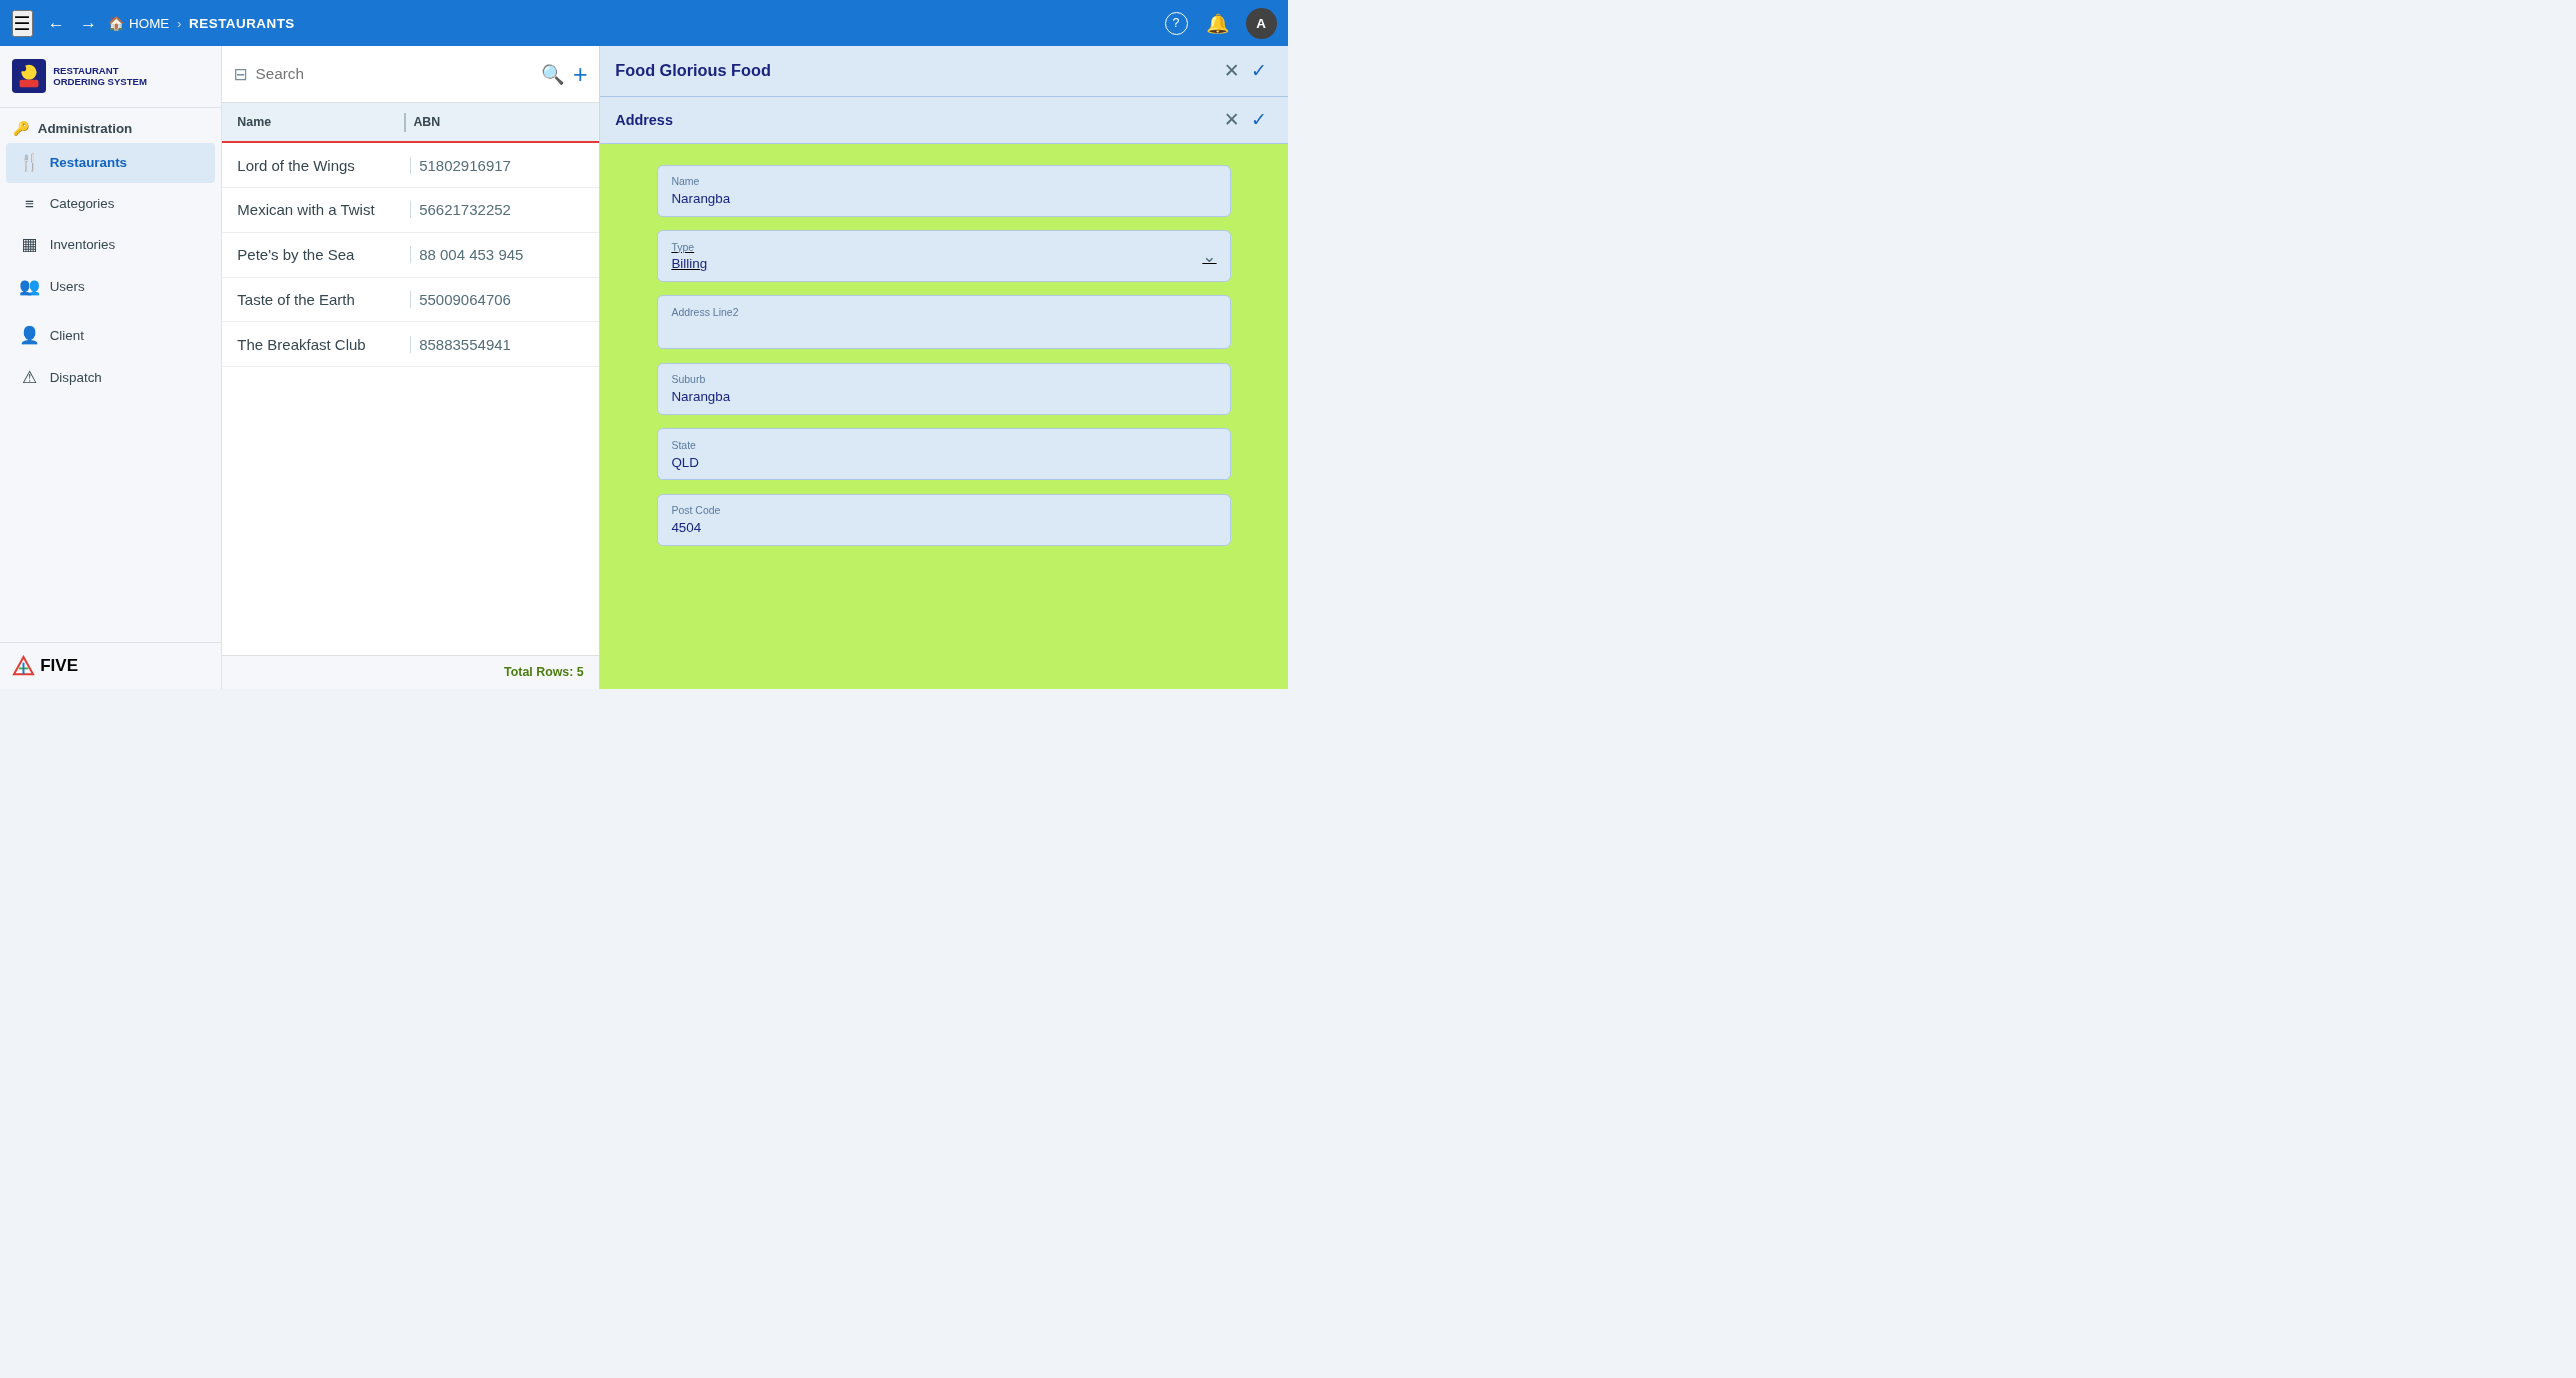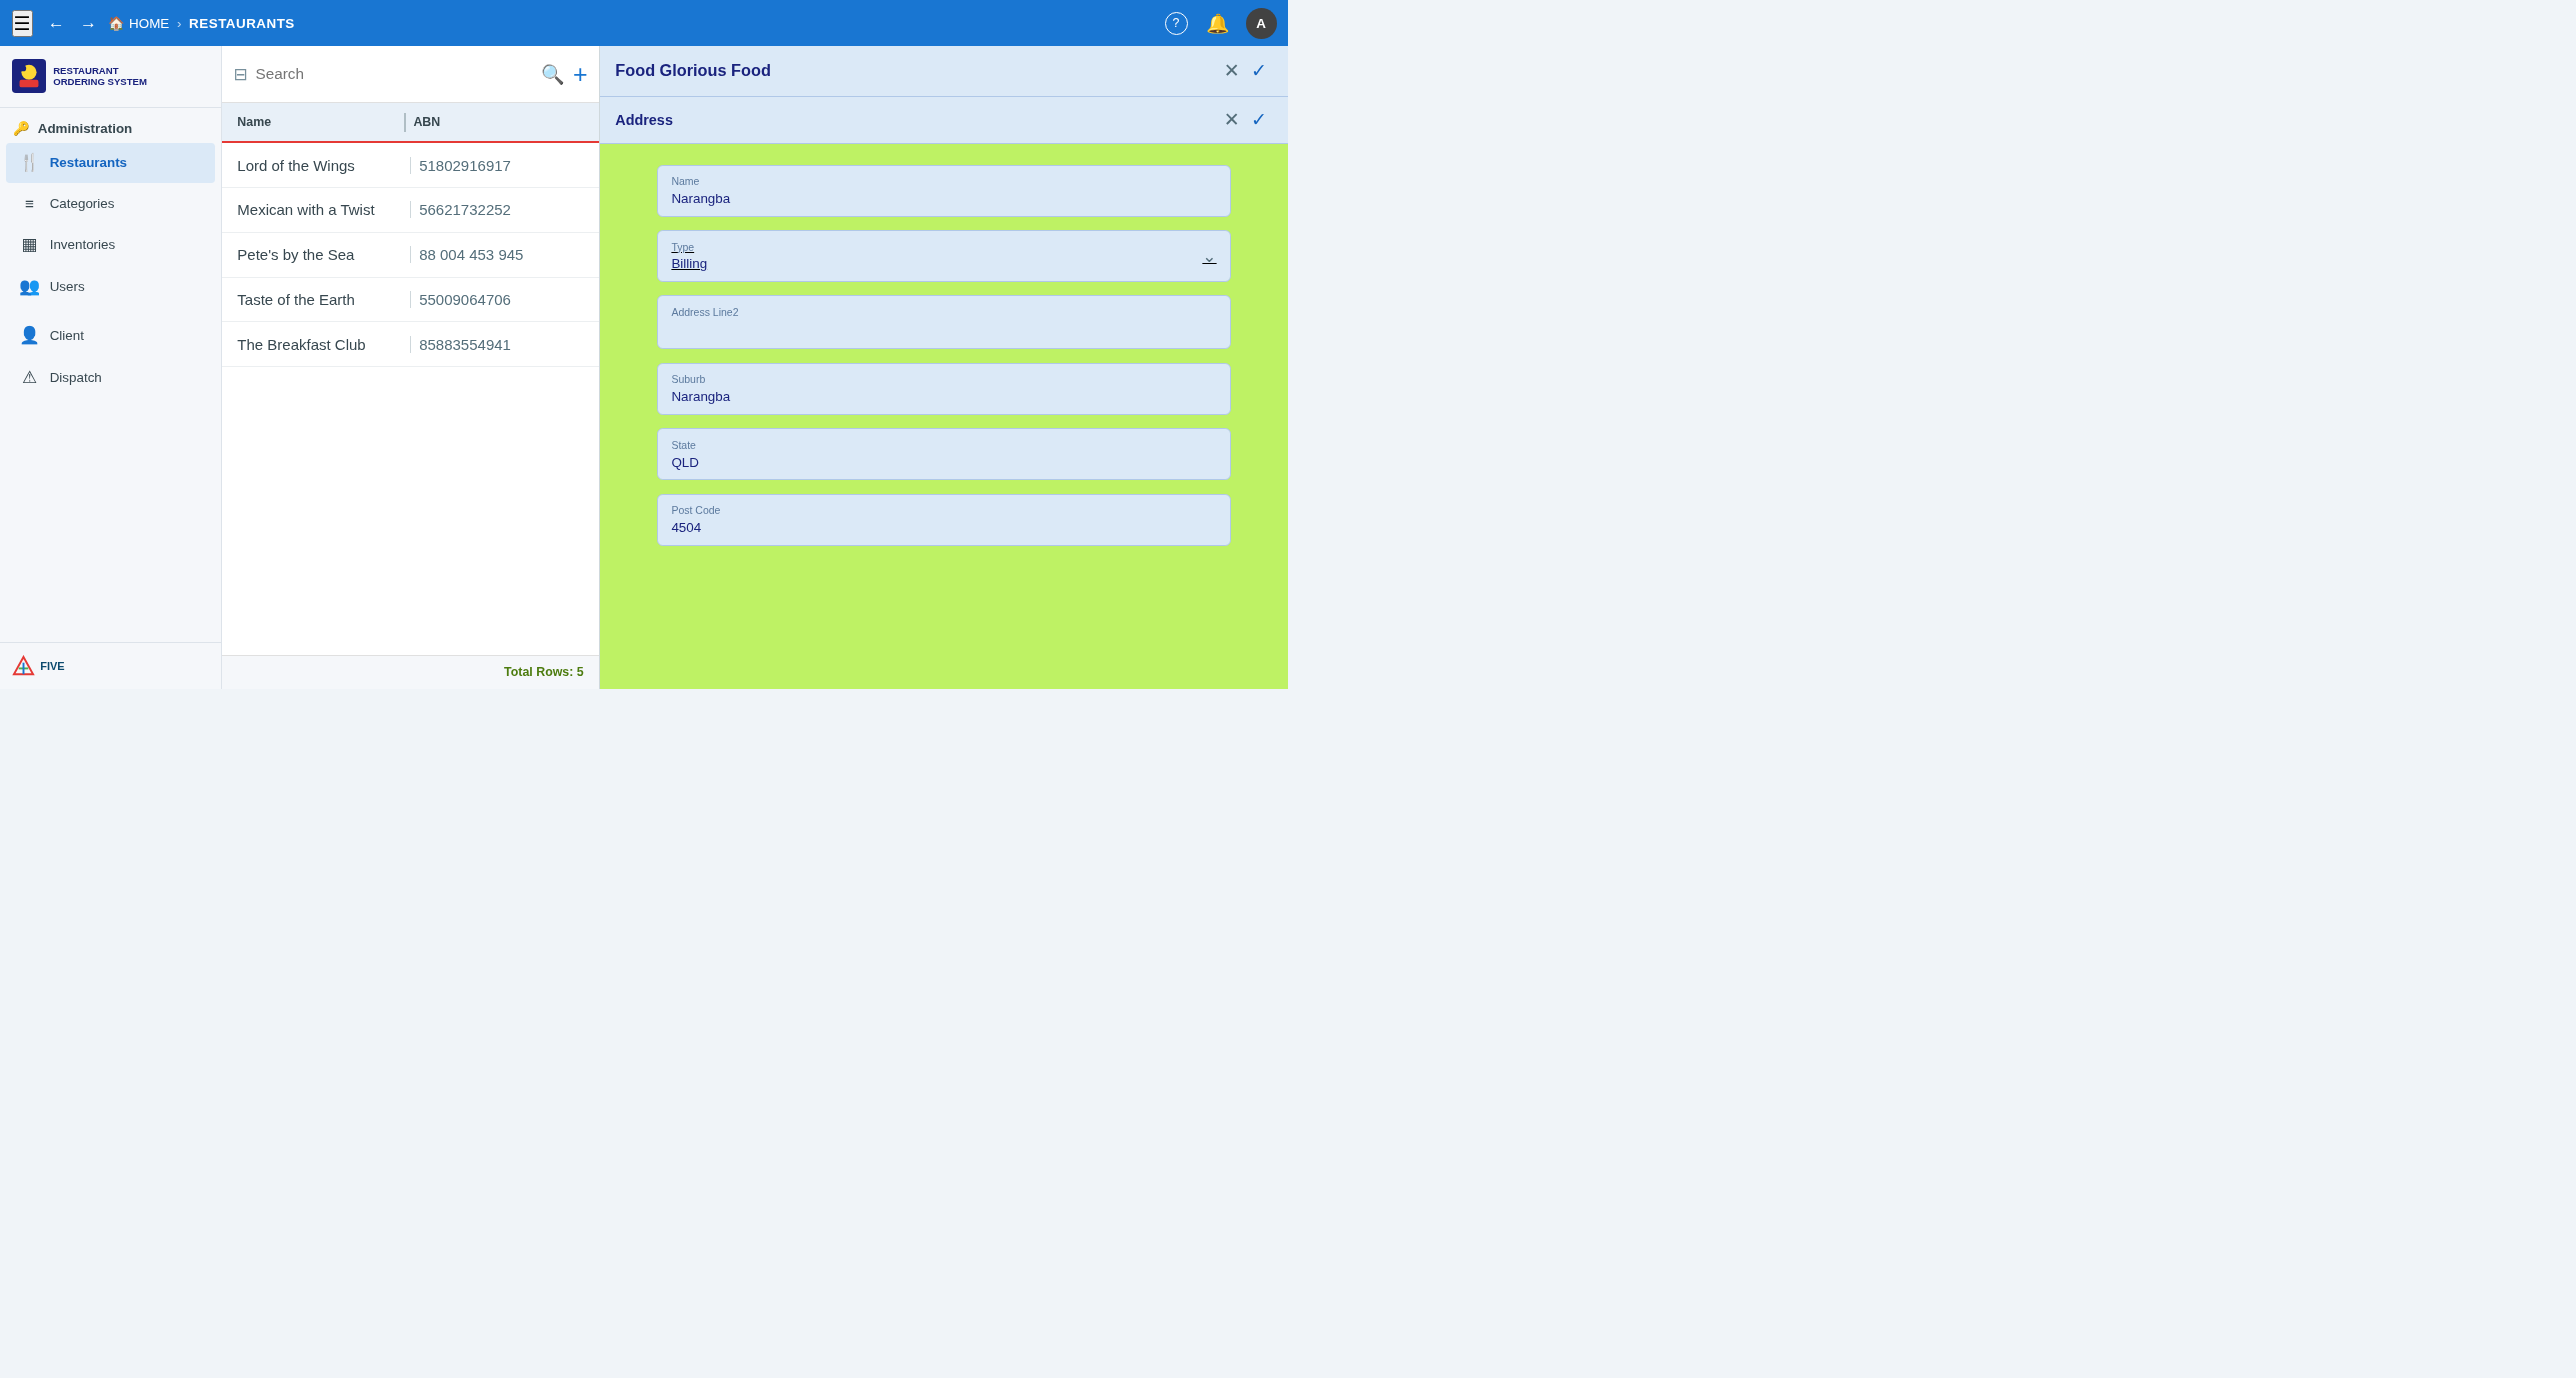--- a/index.html
+++ b/index.html
@@ -71,21 +71,21 @@
     .sidebar-item-icon { font-size: 17px; width: 21px; text-align: center; }
     .sidebar-item-label { font-size: 13.4px; }
 
     .sidebar-bottom {
       margin-top: auto;
       padding: 11.5px;
       border-top: 1px solid #dde3ea;
     }
     .five-logo { display: flex; align-items: center; gap: 5.7px; }
     .five-logo-icon { width: 23px; height: 23px; }
-    .five-logo-text { font-size: 11px; font-weight: 700; color: #0c4a6e; }
+    .five-logo-text { font-size: 17px; font-weight: 700; color: #000000; }
 
     
     .content-area { flex: 1; display: flex; overflow: hidden; }
 
     
     .list-panel {
       width: 378px;
       background: white;
       border-right: 1px solid #cfd8dc;
       display: flex;

